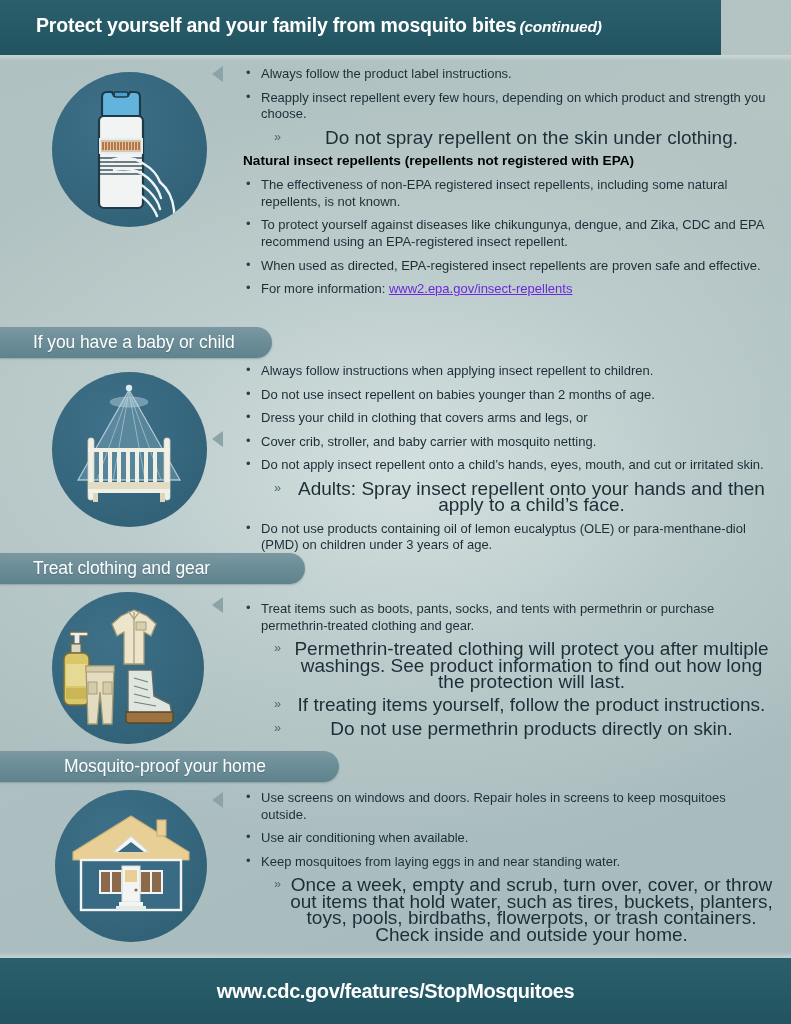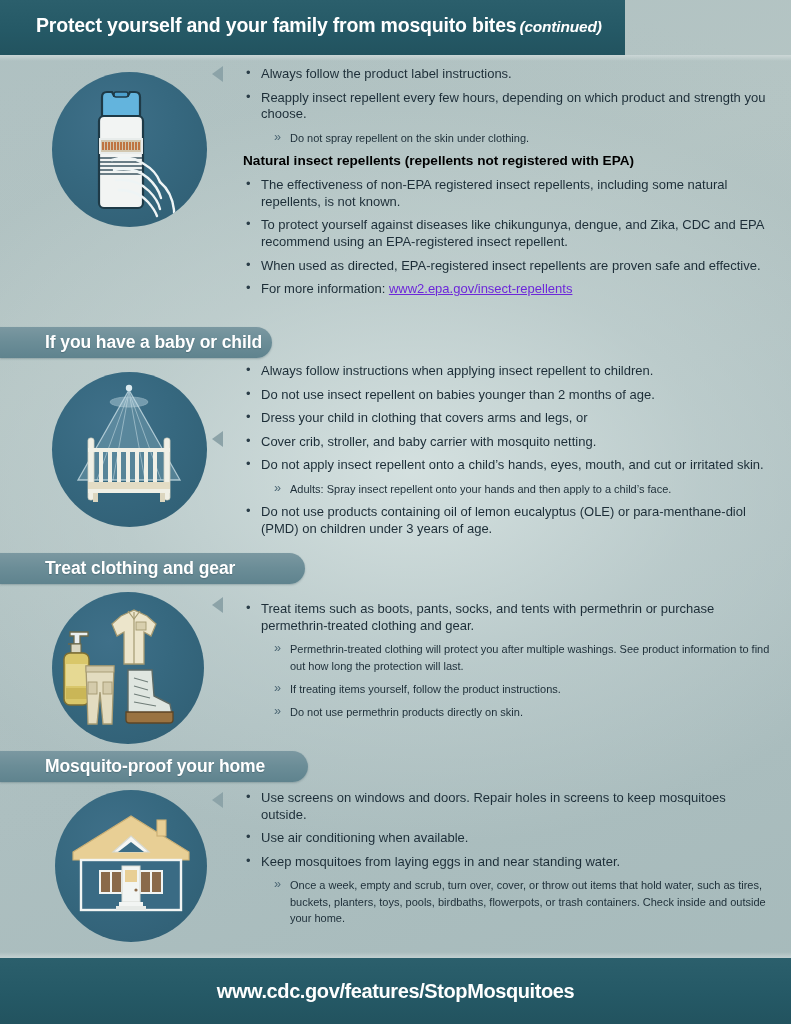--- a/index.html
+++ b/index.html
@@ -20,21 +20,21 @@
     inset: 0;
     background:
       radial-gradient(ellipse 700px 480px at 52% 46%, rgba(214,226,225,0.95) 0%, rgba(196,211,211,0.55) 42%, rgba(168,188,189,0.08) 78%, rgba(168,188,189,0) 100%),
       linear-gradient(160deg, #aec0c1 0%, #b5c5c4 30%, #adbfc0 62%, #a6babb 100%);
   }
 
   
   .header-bar {
     position: absolute;
     left: 0; top: 0;
-    width: 625px;
+    width: 721px;
     height: 55px;
     background: linear-gradient(180deg, #2b5f6c 0%, #255966 55%, #22535f 100%);
     z-index: 5;
   }
   .header-bar .title {
     position: absolute;
     left: 36px;
     top: 14px;
     color: #ffffff;
     font-size: 19.5px;
@@ -91,23 +91,23 @@
     border-bottom-right-radius: 16px;
     background: linear-gradient(180deg, #7b98a1 0%, #6b8d97 48%, #5f838e 100%);
     box-shadow: 0 1px 2px rgba(40,70,80,0.28);
     display: flex;
     align-items: center;
     z-index: 3;
   }
   .pill span {
     color: #ffffff;
     font-size: 17.5px;
-    font-weight: bold;
+    font-weight: normal;
     letter-spacing: -0.1px;
-    margin-left: 45px;
+    margin-left: 33px;
     padding-right: 26px;
     text-shadow: 0 1px 1px rgba(40,70,80,0.35);
     white-space: nowrap;
   }
 
   
   .circle {
     position: absolute;
     border-radius: 50%;
     background: radial-gradient(circle at 38% 32%, #3f7089 0%, #36687f 45%, #2f5d72 100%);
@@ -143,23 +143,24 @@
   .li::before {
     content: "\2022";
     position: absolute;
     left: 3px;
     top: -1px;
     font-size: 13px;
     color: #2a3d48;
   }
   .li.sub {
     padding-left: 47px;
-    font-size: 11px;
+    font-size: 19px;
     line-height: 16.4px;
     margin-bottom: 7px;
+    text-align: center;
   }
   .li.sub::before {
     content: "\00BB";
     left: 31px;
     top: -1px;
     font-size: 12.5px;
     color: #4a6573;
   }
   .subhead {
     font-size: 13.6px;
@@ -326,21 +327,21 @@
 
   <div class="tri" style="left:212px; top:597px;"></div>
 
   <div class="textblock" style="left:243px; top:595px; width:530px;margin-top:6px;">
     <div class="li">Treat items such as boots, pants, socks, and tents with permethrin or purchase permethrin-treated clothing and gear.</div>
     <div class="li sub">Permethrin-treated clothing will protect you after multiple washings. See product information to find out how long the protection will last.</div>
     <div class="li sub">If treating items yourself, follow the product instructions.</div>
     <div class="li sub">Do not use permethrin products directly on skin.</div>
   </div>
 
-  <div class="pill" style="top:751px; width:308px;">
+  <div class="pill" style="top:751px; width:308px;padding-left:31px;">
     <span>Mosquito-proof your home</span>
   </div>
 
   <div class="circle" style="left:55px; top:790px; width:152px; height:152px;">
     <svg width="152" height="152" viewBox="0 0 152 152">
 
       <path d="M18 62 L76 26 L134 62 L134 70 L18 70 Z" fill="#e8cf95" stroke="#cbb075" stroke-width="1.2"></path>
       <rect x="102" y="30" width="9" height="16" fill="#e8cf95" stroke="#cbb075" stroke-width="1.1"></rect>
 
       <path d="M58 62 L76 46 L94 62 Z" fill="#f6f7f4" stroke="#d6d9d2" stroke-width="1.2"></path>

